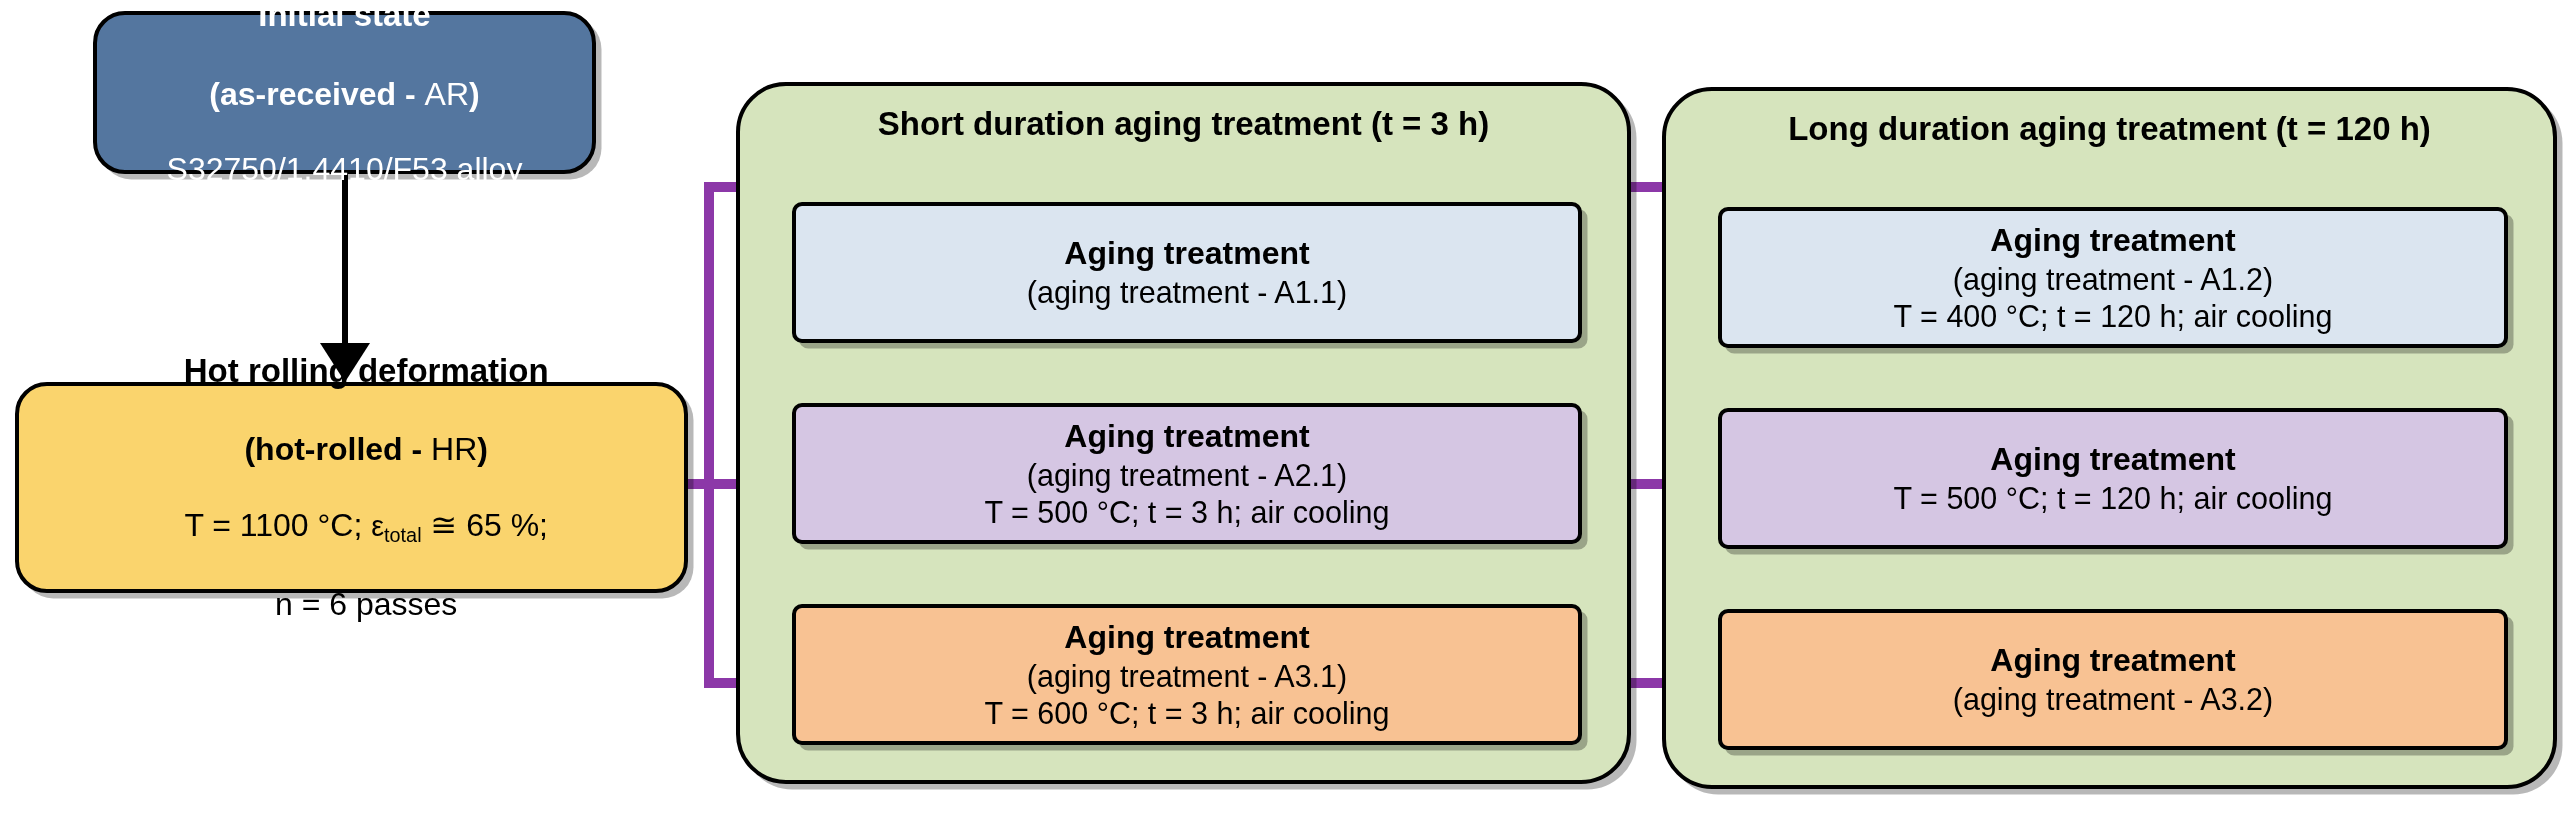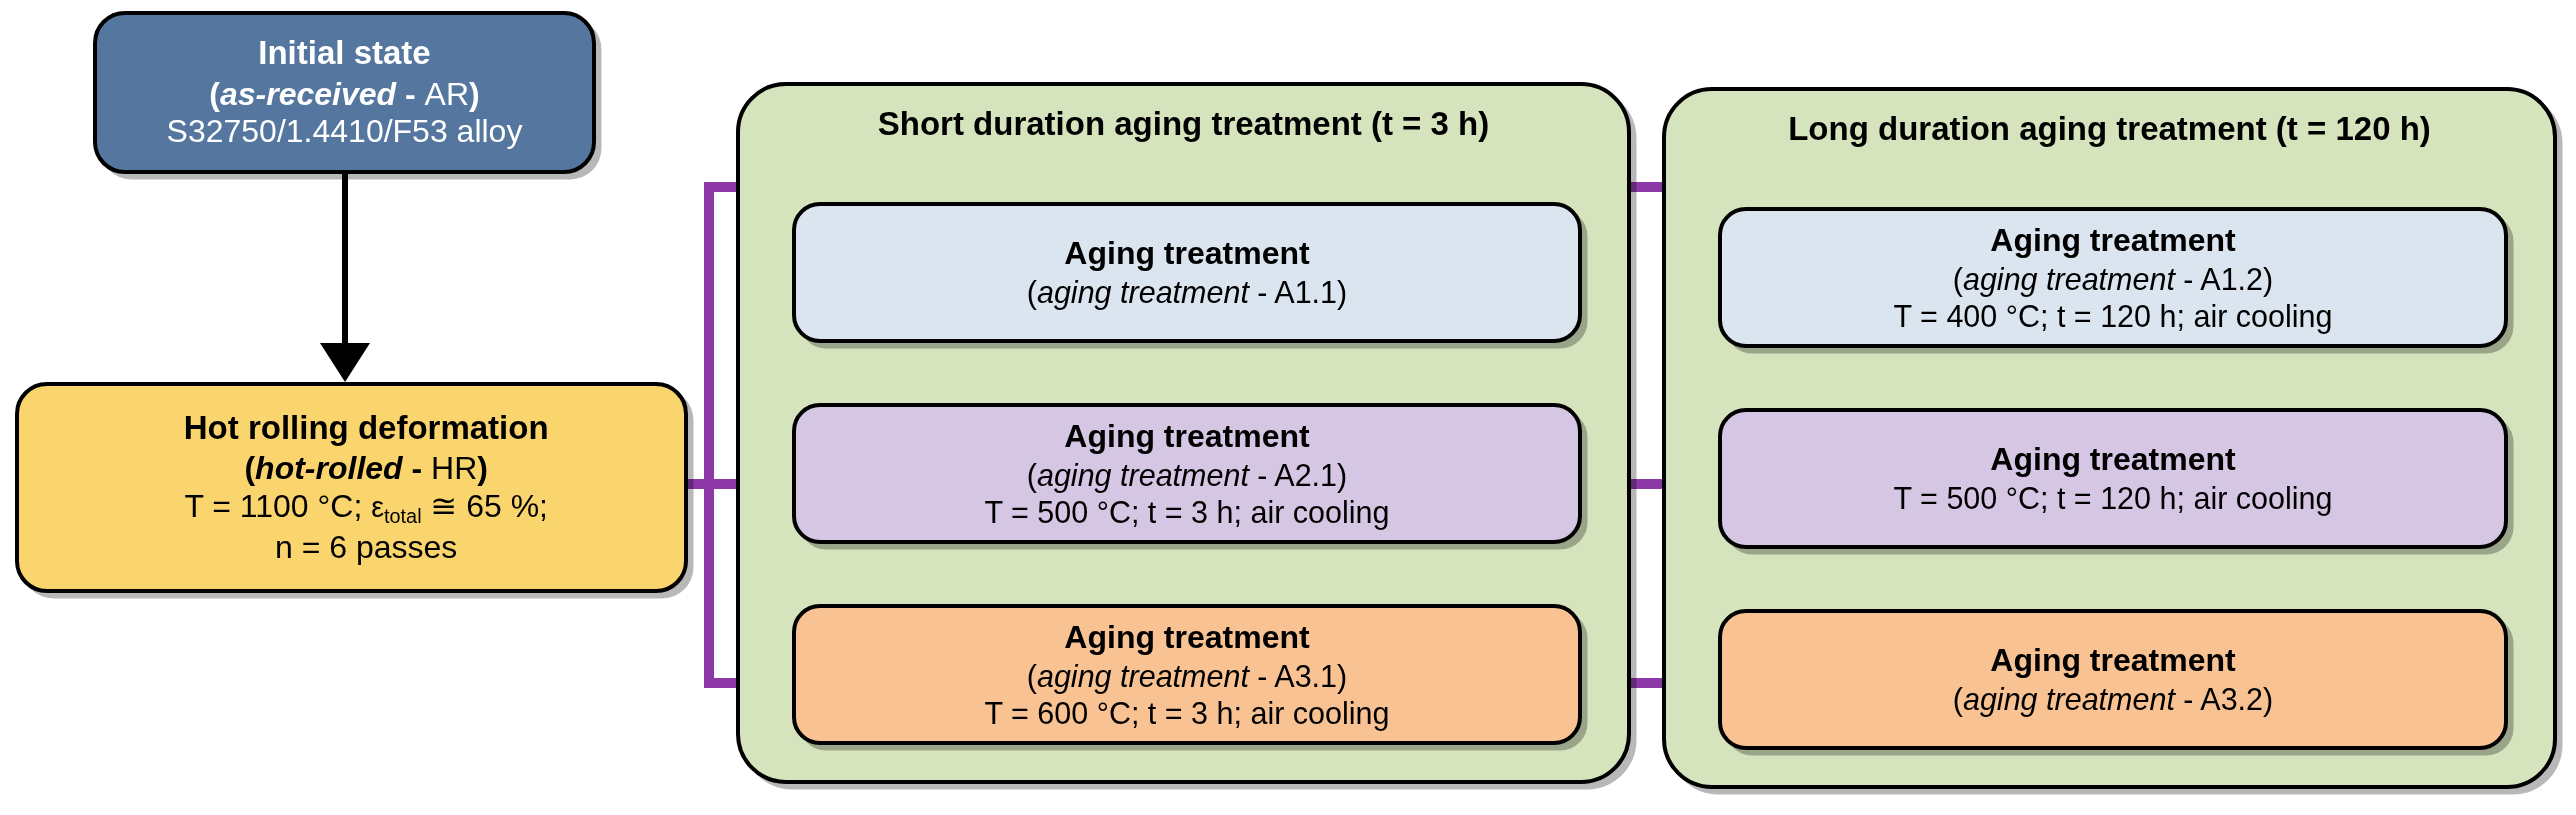--- a/index.html
+++ b/index.html
@@ -24,28 +24,29 @@
     box-sizing: border-box;
     border: 4.8px solid #000000;
     border-radius: 32px;
     display: flex;
     flex-direction: column;
     align-items: center;
     justify-content: center;
     text-align: center;
     line-height: 1.18;
     box-shadow: 6.2px 6.2px 0 -0.7px rgba(0,0,0,0.28);
+    gap: 38px;
   }
   .node .ln {
     display: block;
     white-space: nowrap;
   }
   .ln.bold   { font-weight: bold; }
   .ln.normal { font-weight: normal; }
-  .ital      { font-style: italic; }
+  .ital      { }
   .bld       { font-weight: normal; }
 
   
   #initial-state {
     left: 93px; top: 11px; width: 503px; height: 163px;
     background: #54769f;
     color: #ffffff;
     font-size: 32px;
   }
   #initial-state .ln.t1 { font-size: 33px; margin-bottom: 2.8px; }
@@ -99,21 +100,21 @@
     box-shadow: 6.2px 6.2px 0 -0.7px rgba(0,0,0,0.28);
   }
   .card .ln.t1 { font-size: 32px; font-weight: bold; margin-bottom: 2.1px; }
   .card.blue   { background: #dbe5f0; }
   .card.purple { background: #d5c6e3; }
   .card.orange { background: #f8c293; }
 
   .row1 { top: 116px; height: 141px; }
   .row2 { top: 317px; height: 141px; }
   .row3 { top: 518px; height: 141px; }
-  .cardpos { left: 52px; width: 790px; }
+  .cardpos { left: 52px; width: 790px; border-radius: 10px; }
 
   
   .conn {
     position: absolute;
     background: #000000;
   }
   .purple-line {
     position: absolute;
     background: #8c38a8;
   }

